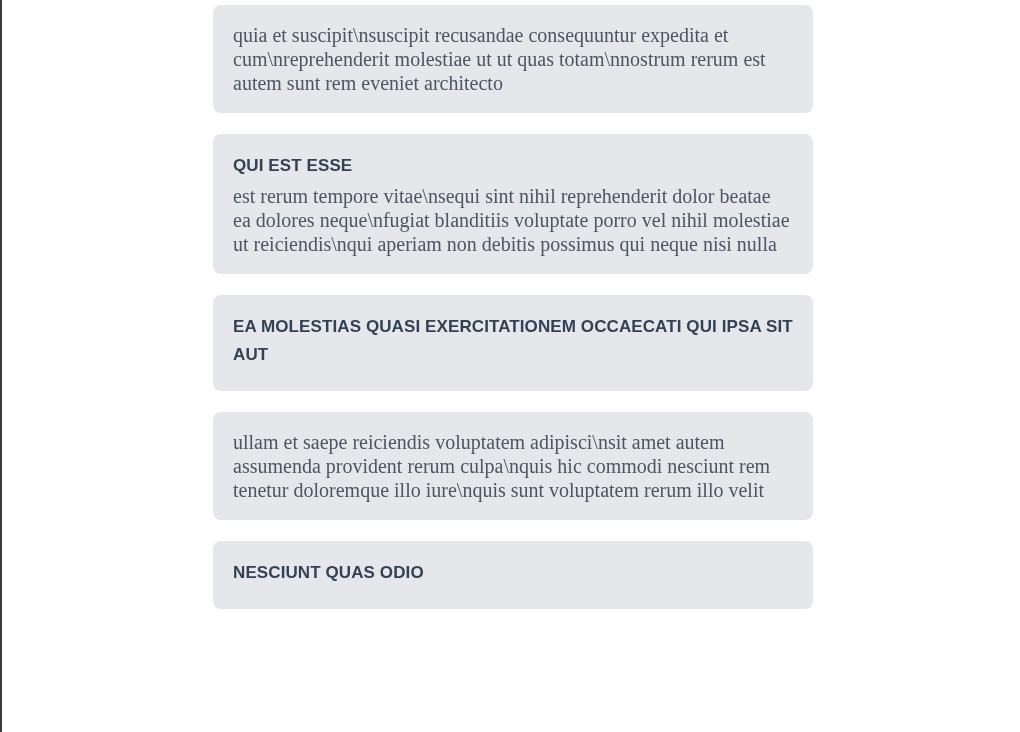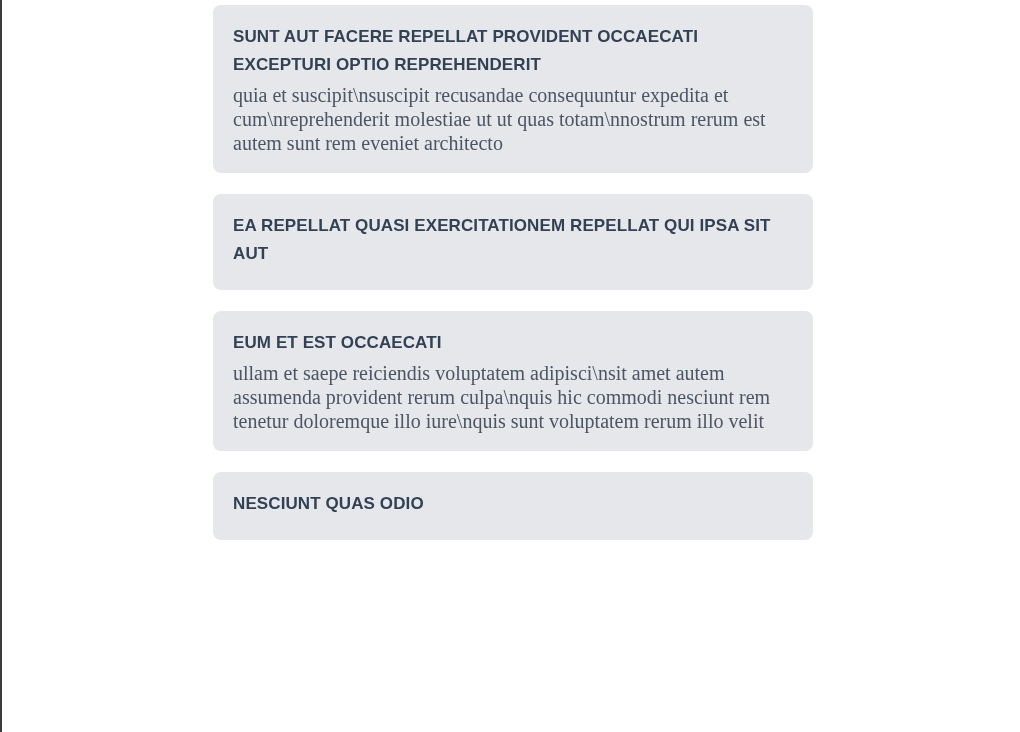--- a/index.html
+++ b/index.html
@@ -58,31 +58,33 @@
   }
 </style>
 </head>
 <body>
 
 <div class="left-line"></div>
 
 <main class="posts">
 
   <article class="card">
-    <h2>SUNT AUT FACERE REPELLAT PROVIDENT OCCAECATI EXCEPTURI OPTIO REPREHENDERIT</h2>
     <p>quia et suscipit\nsuscipit recusandae consequuntur expedita et cum\nreprehenderit molestiae ut ut quas totam\nnostrum rerum est autem sunt rem eveniet architecto</p>
   </article>
 
-
   <article class="card">
-    <h2>EA REPELLAT QUASI EXERCITATIONEM REPELLAT QUI IPSA SIT AUT</h2>
+    <h2>QUI EST ESSE</h2>
+    <p>est rerum tempore vitae\nsequi sint nihil reprehenderit dolor beatae ea dolores neque\nfugiat blanditiis voluptate porro vel nihil molestiae ut reiciendis\nqui aperiam non debitis possimus qui neque nisi nulla</p>
   </article>
 
   <article class="card">
-    <h2>EUM ET EST OCCAECATI</h2>
+    <h2>EA MOLESTIAS QUASI EXERCITATIONEM OCCAECATI QUI IPSA SIT AUT</h2>
+  </article>
+
+  <article class="card">
     <p>ullam et saepe reiciendis voluptatem adipisci\nsit amet autem assumenda provident rerum culpa\nquis hic commodi nesciunt rem tenetur doloremque illo iure\nquis sunt voluptatem rerum illo velit</p>
   </article>
 
   <article class="card">
     <h2>NESCIUNT QUAS ODIO</h2>
 
   </article>
 
 </main>
 

